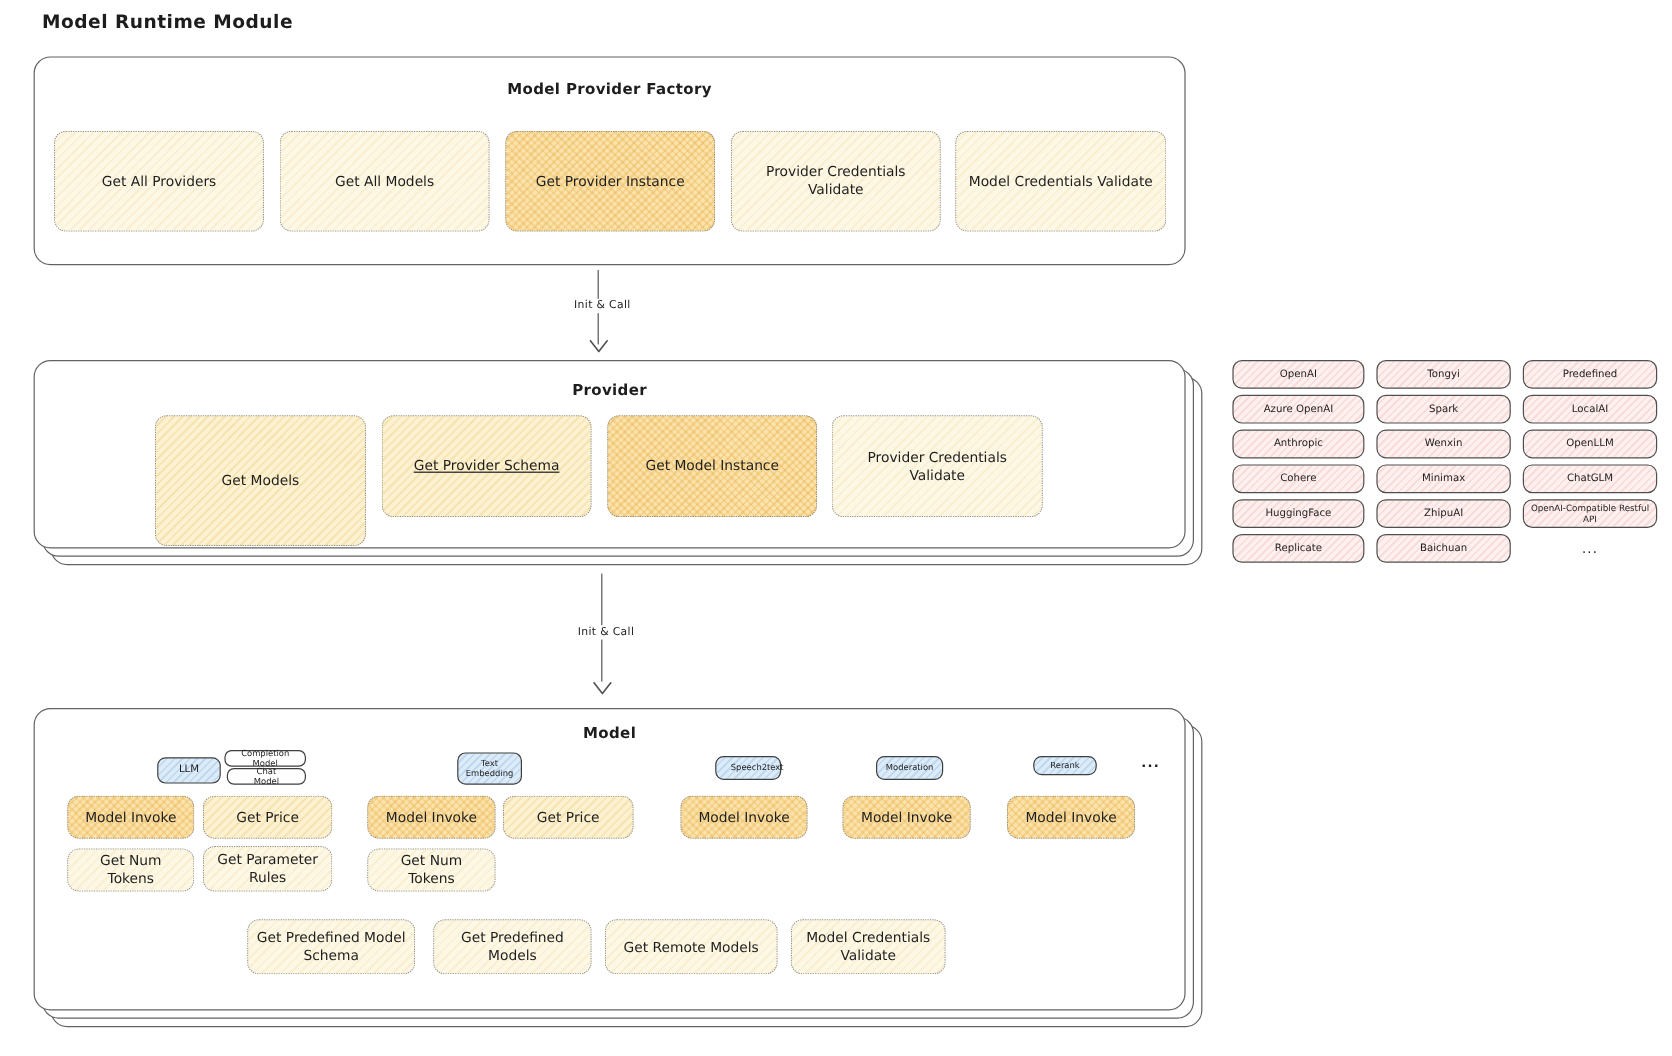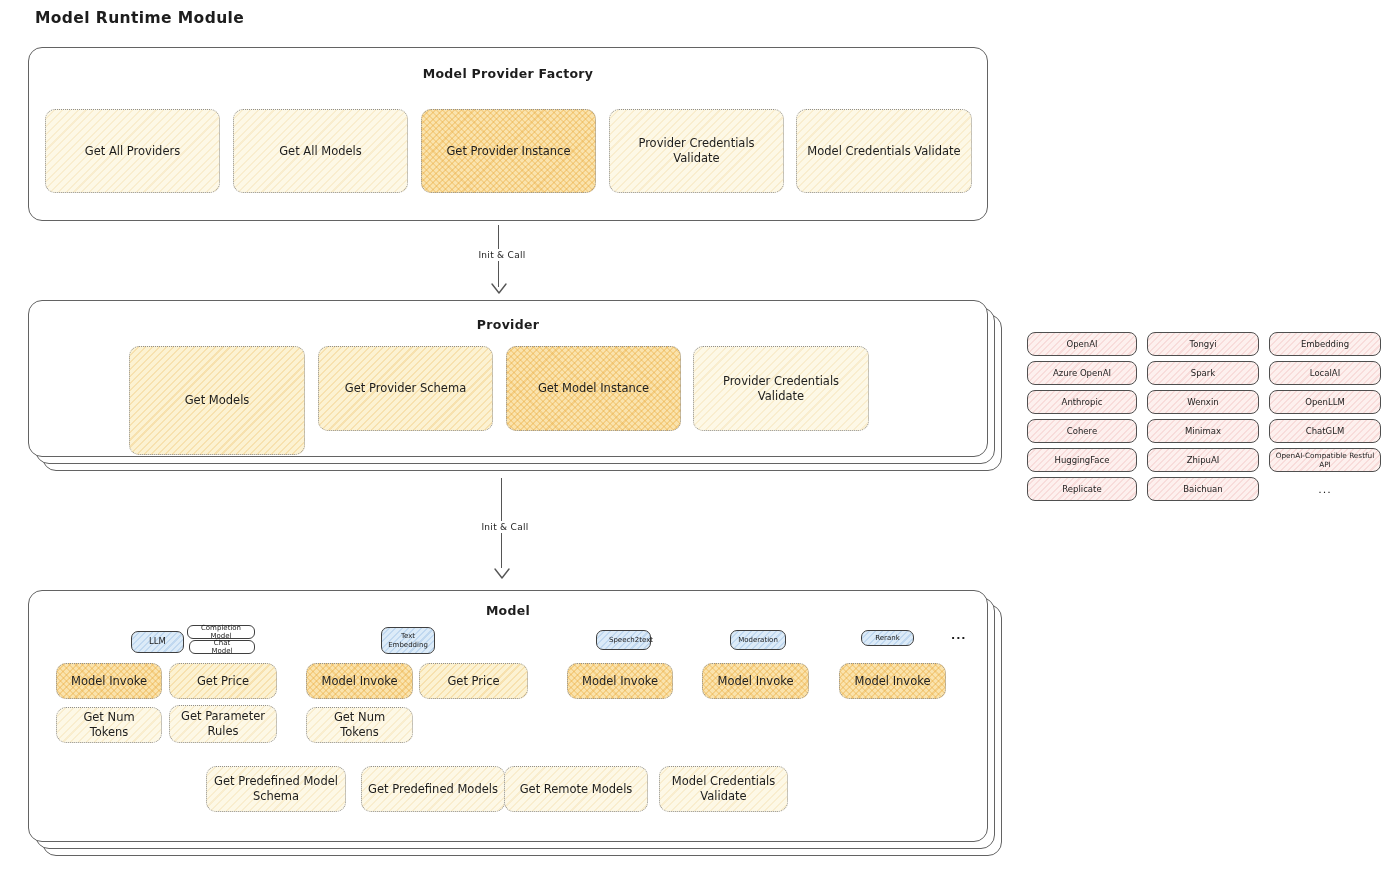--- a/index.html
+++ b/index.html
@@ -38,21 +38,21 @@
   }
   
   .arrow-line{position:absolute;width:0;border-left:1.4px solid #555;}
   .arrow-label{
     position:absolute;background:#ffffff;font-size:9px;text-align:center;padding:1px 3px;letter-spacing:.3px;
   }
   .arrow-head{position:absolute;}
   
   .pgrid{
     position:absolute;left:1027px;top:300px;display:grid;
-    grid-template-columns:110px 112px 112px;grid-auto-rows:24px;gap:5px 10px;margin-top:32px;
+    grid-template-columns:110px 112px 112px;grid-auto-rows:24px;gap:5px 10px;
   }
   .pcell{
     display:flex;align-items:center;justify-content:center;text-align:center;
     background-color:#fdf0ee;
     background-image:repeating-linear-gradient(135deg,rgba(226,130,130,.18) 0 1.5px,transparent 1.5px 4.5px);
     border:1.4px solid #4f4f4f;border-radius:8px;font-size:8.5px;box-sizing:border-box;padding:1px 2px;
   }
   .pgrid .pcell:nth-child(15){font-size:7.3px;}
   .pcell.plain{background:none;border:none;font-size:11px;letter-spacing:1px;}
   
@@ -89,29 +89,29 @@
   <div class="arrow-label" style="left:462px;top:249px;width:74px;">Init &amp; Call</div>
   <svg class="arrow-head" style="left:491px;top:283px;" width="16" height="11" viewBox="0 0 16 11">
     <path d="M1 1 L8 10 L15 1" fill="none" stroke="#555" stroke-width="1.4" stroke-linecap="round" stroke-linejoin="round"></path>
   </svg>
 
   <div class="frame" style="left:42px;top:314px;width:958px;height:155px;"></div>
   <div class="frame" style="left:35px;top:307px;width:958px;height:155px;"></div>
   <div class="frame" style="left:28px;top:300px;width:958px;height:155px;">
     <div class="sec-title" style="top:16px;">Provider</div>
     <div class="node yellow-med" style="left:100px;top:45px;width:176px;height:109px;">Get Models</div>
-    <div class="node yellow-med" style="left:289px;top:45px;width:175px;height:85px;">Get Provider Schema</div>
+    <div class="node yellow-med" style="left:289px;top:45px;width:175px;height:85px;text-decoration:underline;">Get Provider Schema</div>
     <div class="node highlight" style="left:477px;top:45px;width:175px;height:85px;">Get Model Instance</div>
     <div class="node yellow" style="left:664px;top:45px;width:176px;height:85px;">Provider Credentials Validate</div>
   </div>
 
   <div class="pgrid">
     <div class="pcell">OpenAI</div>
     <div class="pcell">Tongyi</div>
-    <div class="pcell">Embedding</div>
+    <div class="pcell">Predefined</div>
     <div class="pcell">Azure OpenAI</div>
     <div class="pcell">Spark</div>
     <div class="pcell">LocalAI</div>
     <div class="pcell">Anthropic</div>
     <div class="pcell">Wenxin</div>
     <div class="pcell">OpenLLM</div>
     <div class="pcell">Cohere</div>
     <div class="pcell">Minimax</div>
     <div class="pcell">ChatGLM</div>
     <div class="pcell">HuggingFace</div>
@@ -148,18 +148,18 @@
     <div class="node m-node yellow-med" style="left:390px;top:72px;width:109px;height:36px;">Get Price</div>
     <div class="node m-node highlight" style="left:538px;top:72px;width:106px;height:36px;">Model Invoke</div>
     <div class="node m-node highlight" style="left:673px;top:72px;width:107px;height:36px;">Model Invoke</div>
     <div class="node m-node highlight" style="left:810px;top:72px;width:107px;height:36px;">Model Invoke</div>
 
     <div class="node m-node yellow" style="left:27px;top:116px;width:106px;height:36px;">Get Num Tokens</div>
     <div class="node m-node yellow" style="left:140px;top:114px;width:108px;height:38px;">Get Parameter Rules</div>
     <div class="node m-node yellow" style="left:277px;top:116px;width:107px;height:36px;">Get Num Tokens</div>
 
     <div class="node m-node yellow" style="left:177px;top:175px;width:140px;height:46px;">Get Predefined Model Schema</div>
-    <div class="node m-node yellow" style="left:332px;top:175px;width:144px;height:46px;">Get Predefined Models</div>
+    <div class="node m-node yellow" style="left:332px;top:175px;width:132px;height:46px;">Get Predefined Models</div>
     <div class="node m-node yellow" style="left:475px;top:175px;width:144px;height:46px;">Get Remote Models</div>
     <div class="node m-node yellow" style="left:630px;top:175px;width:129px;height:46px;">Model Credentials Validate</div>
   </div>
 
 </div>
 
 </body></html>

